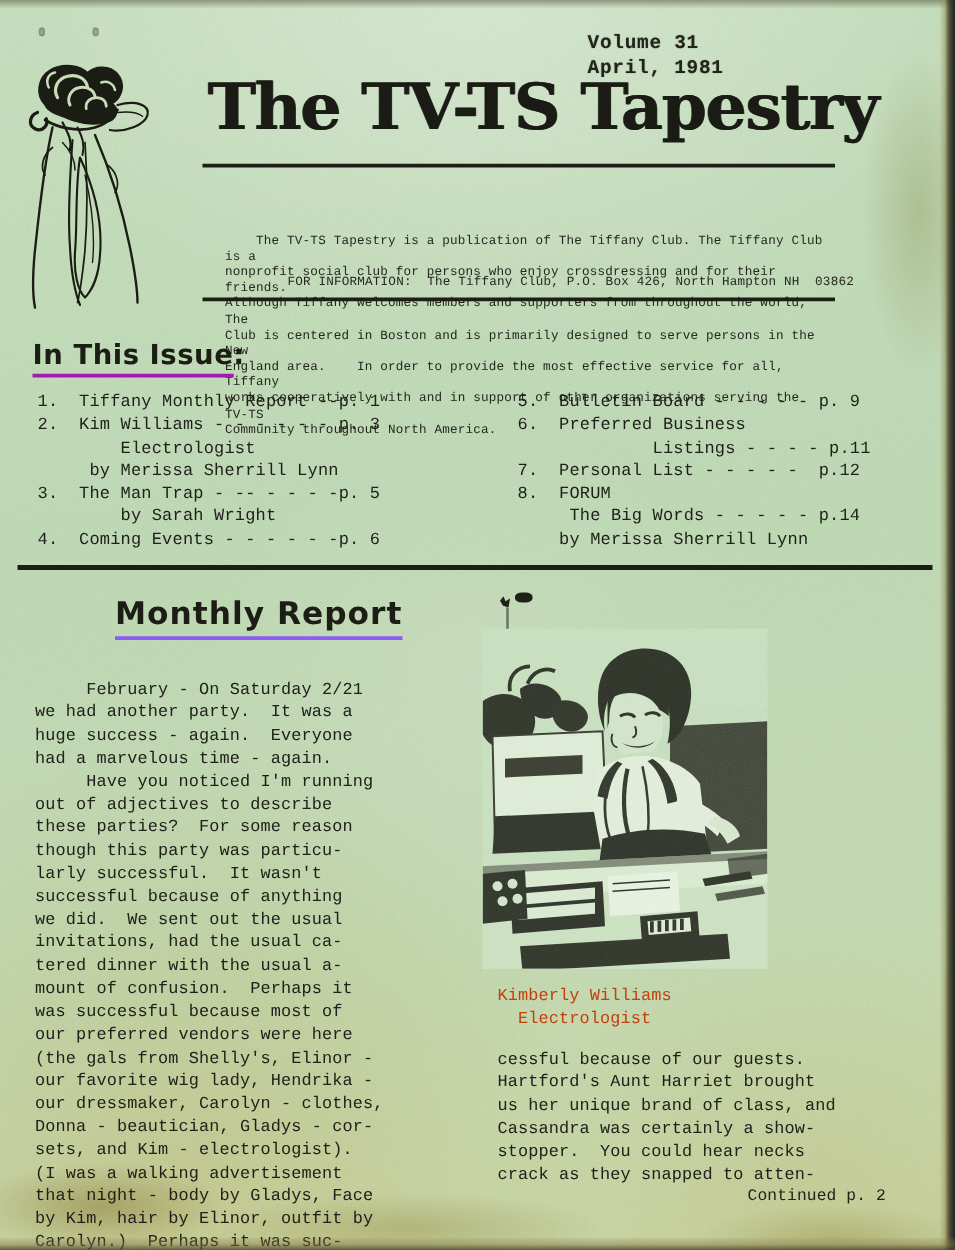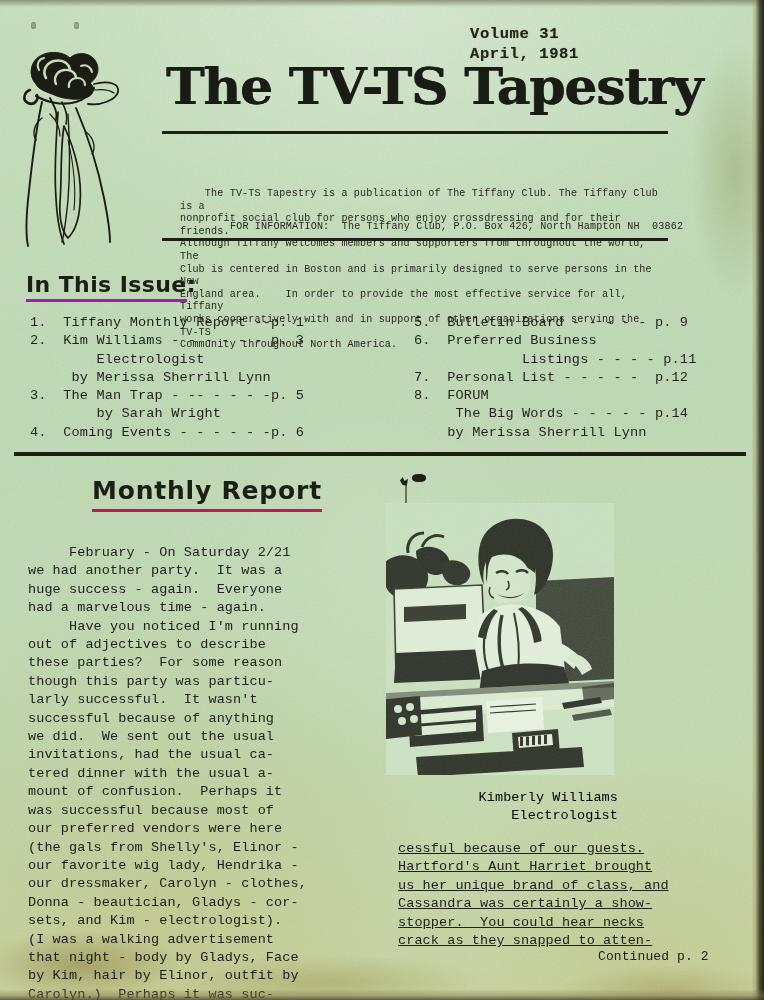--- a/index.html
+++ b/index.html
@@ -188,55 +188,55 @@
   
   .report-heading {
     position: absolute;
     left: 92px; top: 476px;
     font-family: "DejaVu Sans", "Liberation Sans", sans-serif;
     font-weight: 700;
     font-size: 25px;
     letter-spacing: 0.8px;
     color: #1c1d15;
     white-space: nowrap;
-    border-bottom: 3px solid #be185d;
+    border-bottom: 3px solid #8b5cf6;
     padding-bottom: 4px;
   }
 
   
   .col {
     position: absolute;
     font-size: 13.5px;
     line-height: 18.4px;
     letter-spacing: 0.1px;
     color: #20211b;
     white-space: pre;
   }
   .col.left-col  { left: 28px;  top: 544px; }
-  .col.right-col { left: 398px; top: 840px; text-decoration: underline; }
+  .col.right-col { left: 398px; top: 840px; }
 
   
   .photo {
     position: absolute;
     left: 386px; top: 503px;
     width: 228px; height: 272px;
     overflow: hidden;
     background: #cbe2c2;
   }
   .photo svg { display: block; }
 
   .photo-caption {
     position: absolute;
     left: 398px; top: 789px;
     width: 220px;
-    text-align: right;
+    text-align: left;
     font-size: 13.5px;
     line-height: 18px;
     letter-spacing: 0.1px;
-    color: #000000;
+    color: #c2410c;
     white-space: pre;
   }
 
   .continued {
     position: absolute;
     left: 598px; top: 949px;
     font-size: 13px;
     letter-spacing: 0.1px;
     color: #20211b;
     white-space: nowrap;

